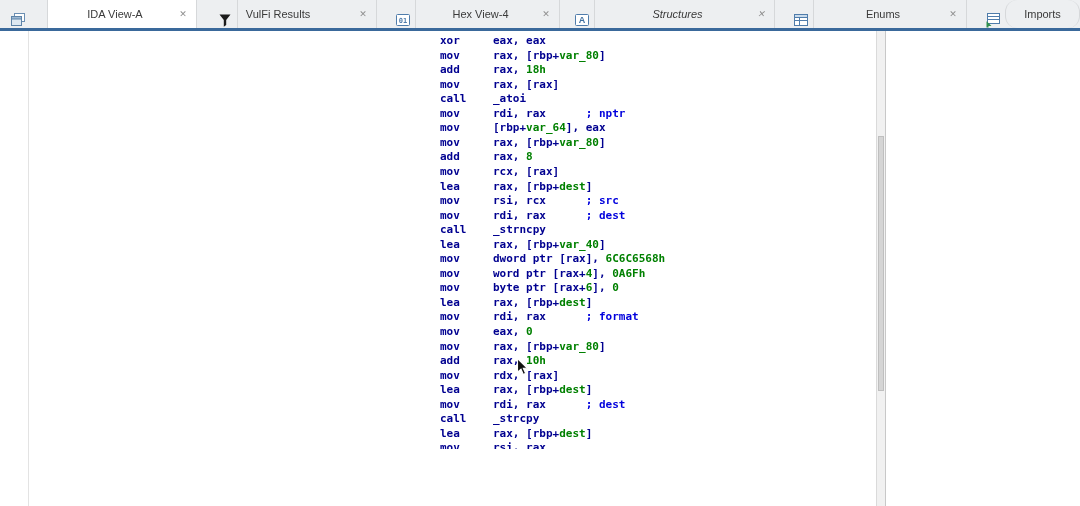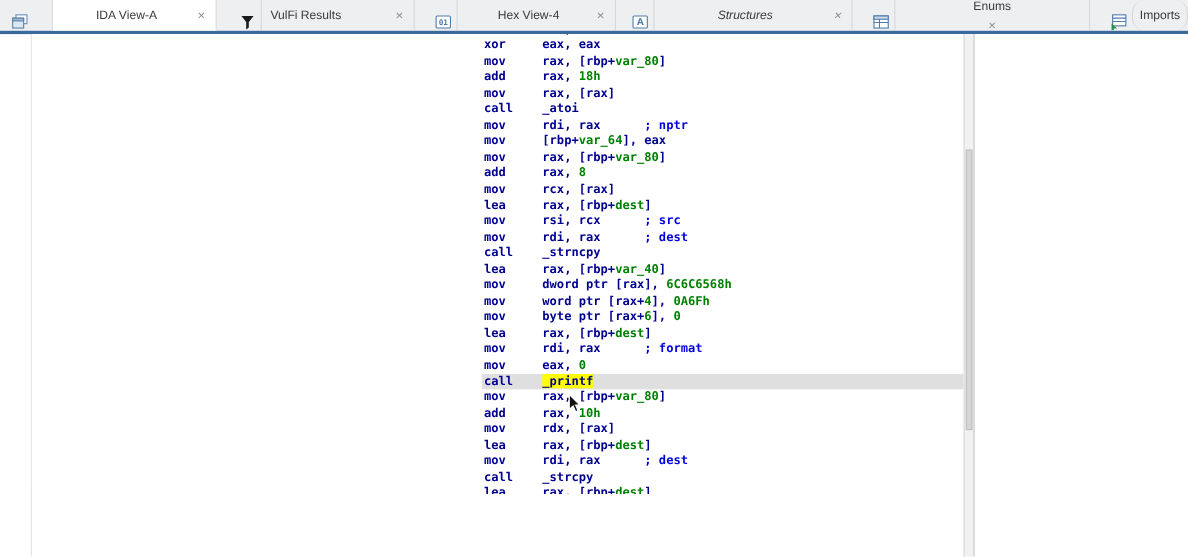--- a/index.html
+++ b/index.html
@@ -90,21 +90,21 @@
       <span class="x">✕</span>
     </div>
     <div class="tabicon" style="margin-left: 14px;">
       <svg width="16" height="16" viewBox="0 0 16 16">
         <rect x="1.5" y="2.5" width="13" height="11" fill="#ffffff" stroke="#4f7cab"></rect>
         <rect x="1.5" y="2.5" width="13" height="3" fill="#c9dbec" stroke="#4f7cab"></rect>
         <line x1="1.5" y1="8.5" x2="14.5" y2="8.5" stroke="#4f7cab"></line>
         <line x1="6.5" y1="5.5" x2="6.5" y2="13.5" stroke="#4f7cab"></line>
       </svg>
     </div>
-    <div class="tab" style="width: 178px; flex-direction: column;">
+    <div class="tab" style="width: 154px;">
       <span class="lbl">Enums</span>
       <span class="x">✕</span>
     </div>
     <div class="tabicon" style="margin-left: 14px;">
       <svg width="16" height="16" viewBox="0 0 16 16">
         <rect x="2.5" y="1.5" width="12" height="10" fill="#ffffff" stroke="#4f7cab"></rect>
         <line x1="2.5" y1="4.5" x2="14.5" y2="4.5" stroke="#4f7cab"></line>
         <line x1="2.5" y1="7.5" x2="14.5" y2="7.5" stroke="#4f7cab"></line>
         <path d="M2 9.5 l4.5 4.5 h-3 v1.5 h-2 v-6z" fill="#2f8f4e"></path>
       </svg>
@@ -133,21 +133,20 @@
       <div class="row"><span class="mn">mov     </span>rsi, rcx      <span class="cmt">; src</span></div>
       <div class="row"><span class="mn">mov     </span>rdi, rax      <span class="cmt">; dest</span></div>
       <div class="row"><span class="mn">call    </span>_strncpy</div>
       <div class="row"><span class="mn">lea     </span>rax, [rbp+<span class="var">var_40</span>]</div>
       <div class="row"><span class="mn">mov     </span>dword ptr [rax], <span class="num">6C6C6568h</span></div>
       <div class="row"><span class="mn">mov     </span>word ptr [rax+<span class="num">4</span>], <span class="num">0A6Fh</span></div>
       <div class="row"><span class="mn">mov     </span>byte ptr [rax+<span class="num">6</span>], <span class="num">0</span></div>
       <div class="row"><span class="mn">lea     </span>rax, [rbp+<span class="var">dest</span>]</div>
       <div class="row"><span class="mn">mov     </span>rdi, rax      <span class="cmt">; format</span></div>
       <div class="row"><span class="mn">mov     </span>eax, <span class="num">0</span></div>
-      <div class="row current"><span class="mn">call    </span><span class="hl">_printf</span></div>
       <div class="row"><span class="mn">mov     </span>rax, [rbp+<span class="var">var_80</span>]</div>
       <div class="row"><span class="mn">add     </span>rax, <span class="num">10h</span></div>
       <div class="row"><span class="mn">mov     </span>rdx, [rax]</div>
       <div class="row"><span class="mn">lea     </span>rax, [rbp+<span class="var">dest</span>]</div>
       <div class="row"><span class="mn">mov     </span>rdi, rax      <span class="cmt">; dest</span></div>
       <div class="row"><span class="mn">call    </span>_strcpy</div>
       <div class="row"><span class="mn">lea     </span>rax, [rbp+<span class="var">dest</span>]</div>
       <div class="row"><span class="mn">mov     </span>rsi, rax</div>
       <div class="row"><span class="mn">lea     </span>rax, <span class="var">format</span>   <span class="cmt">; "%s"</span></div>
     </div>

